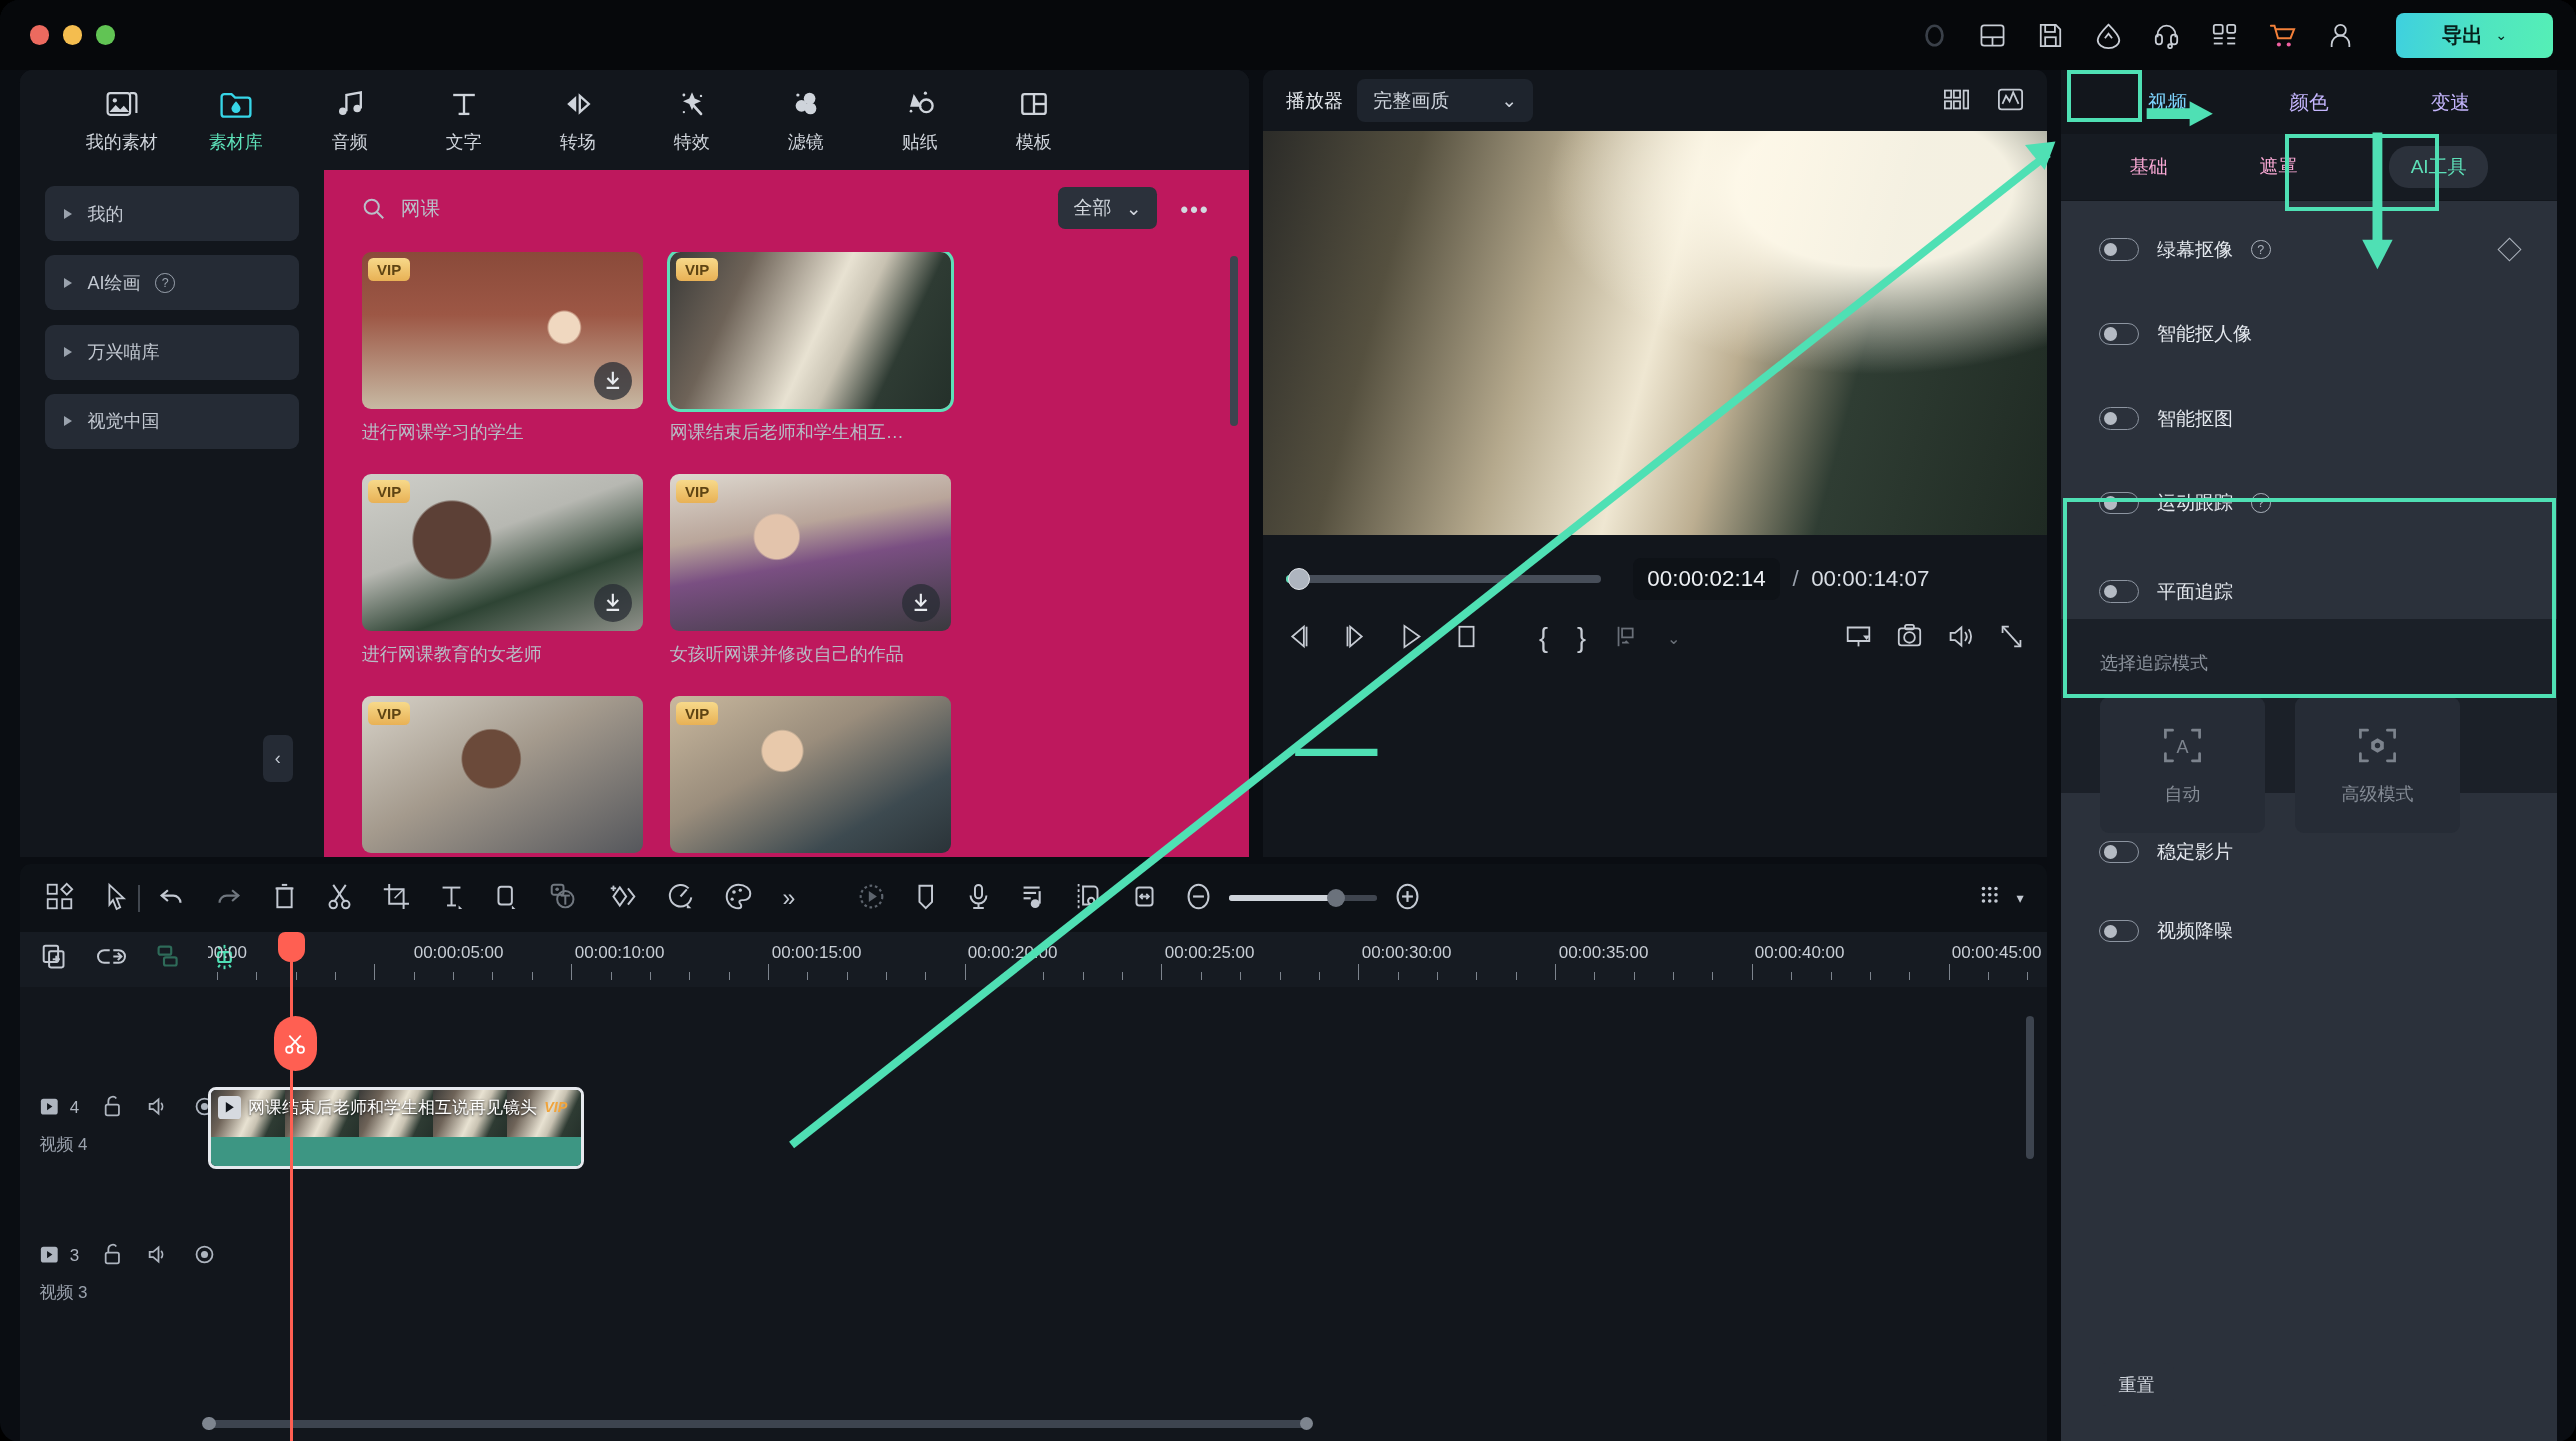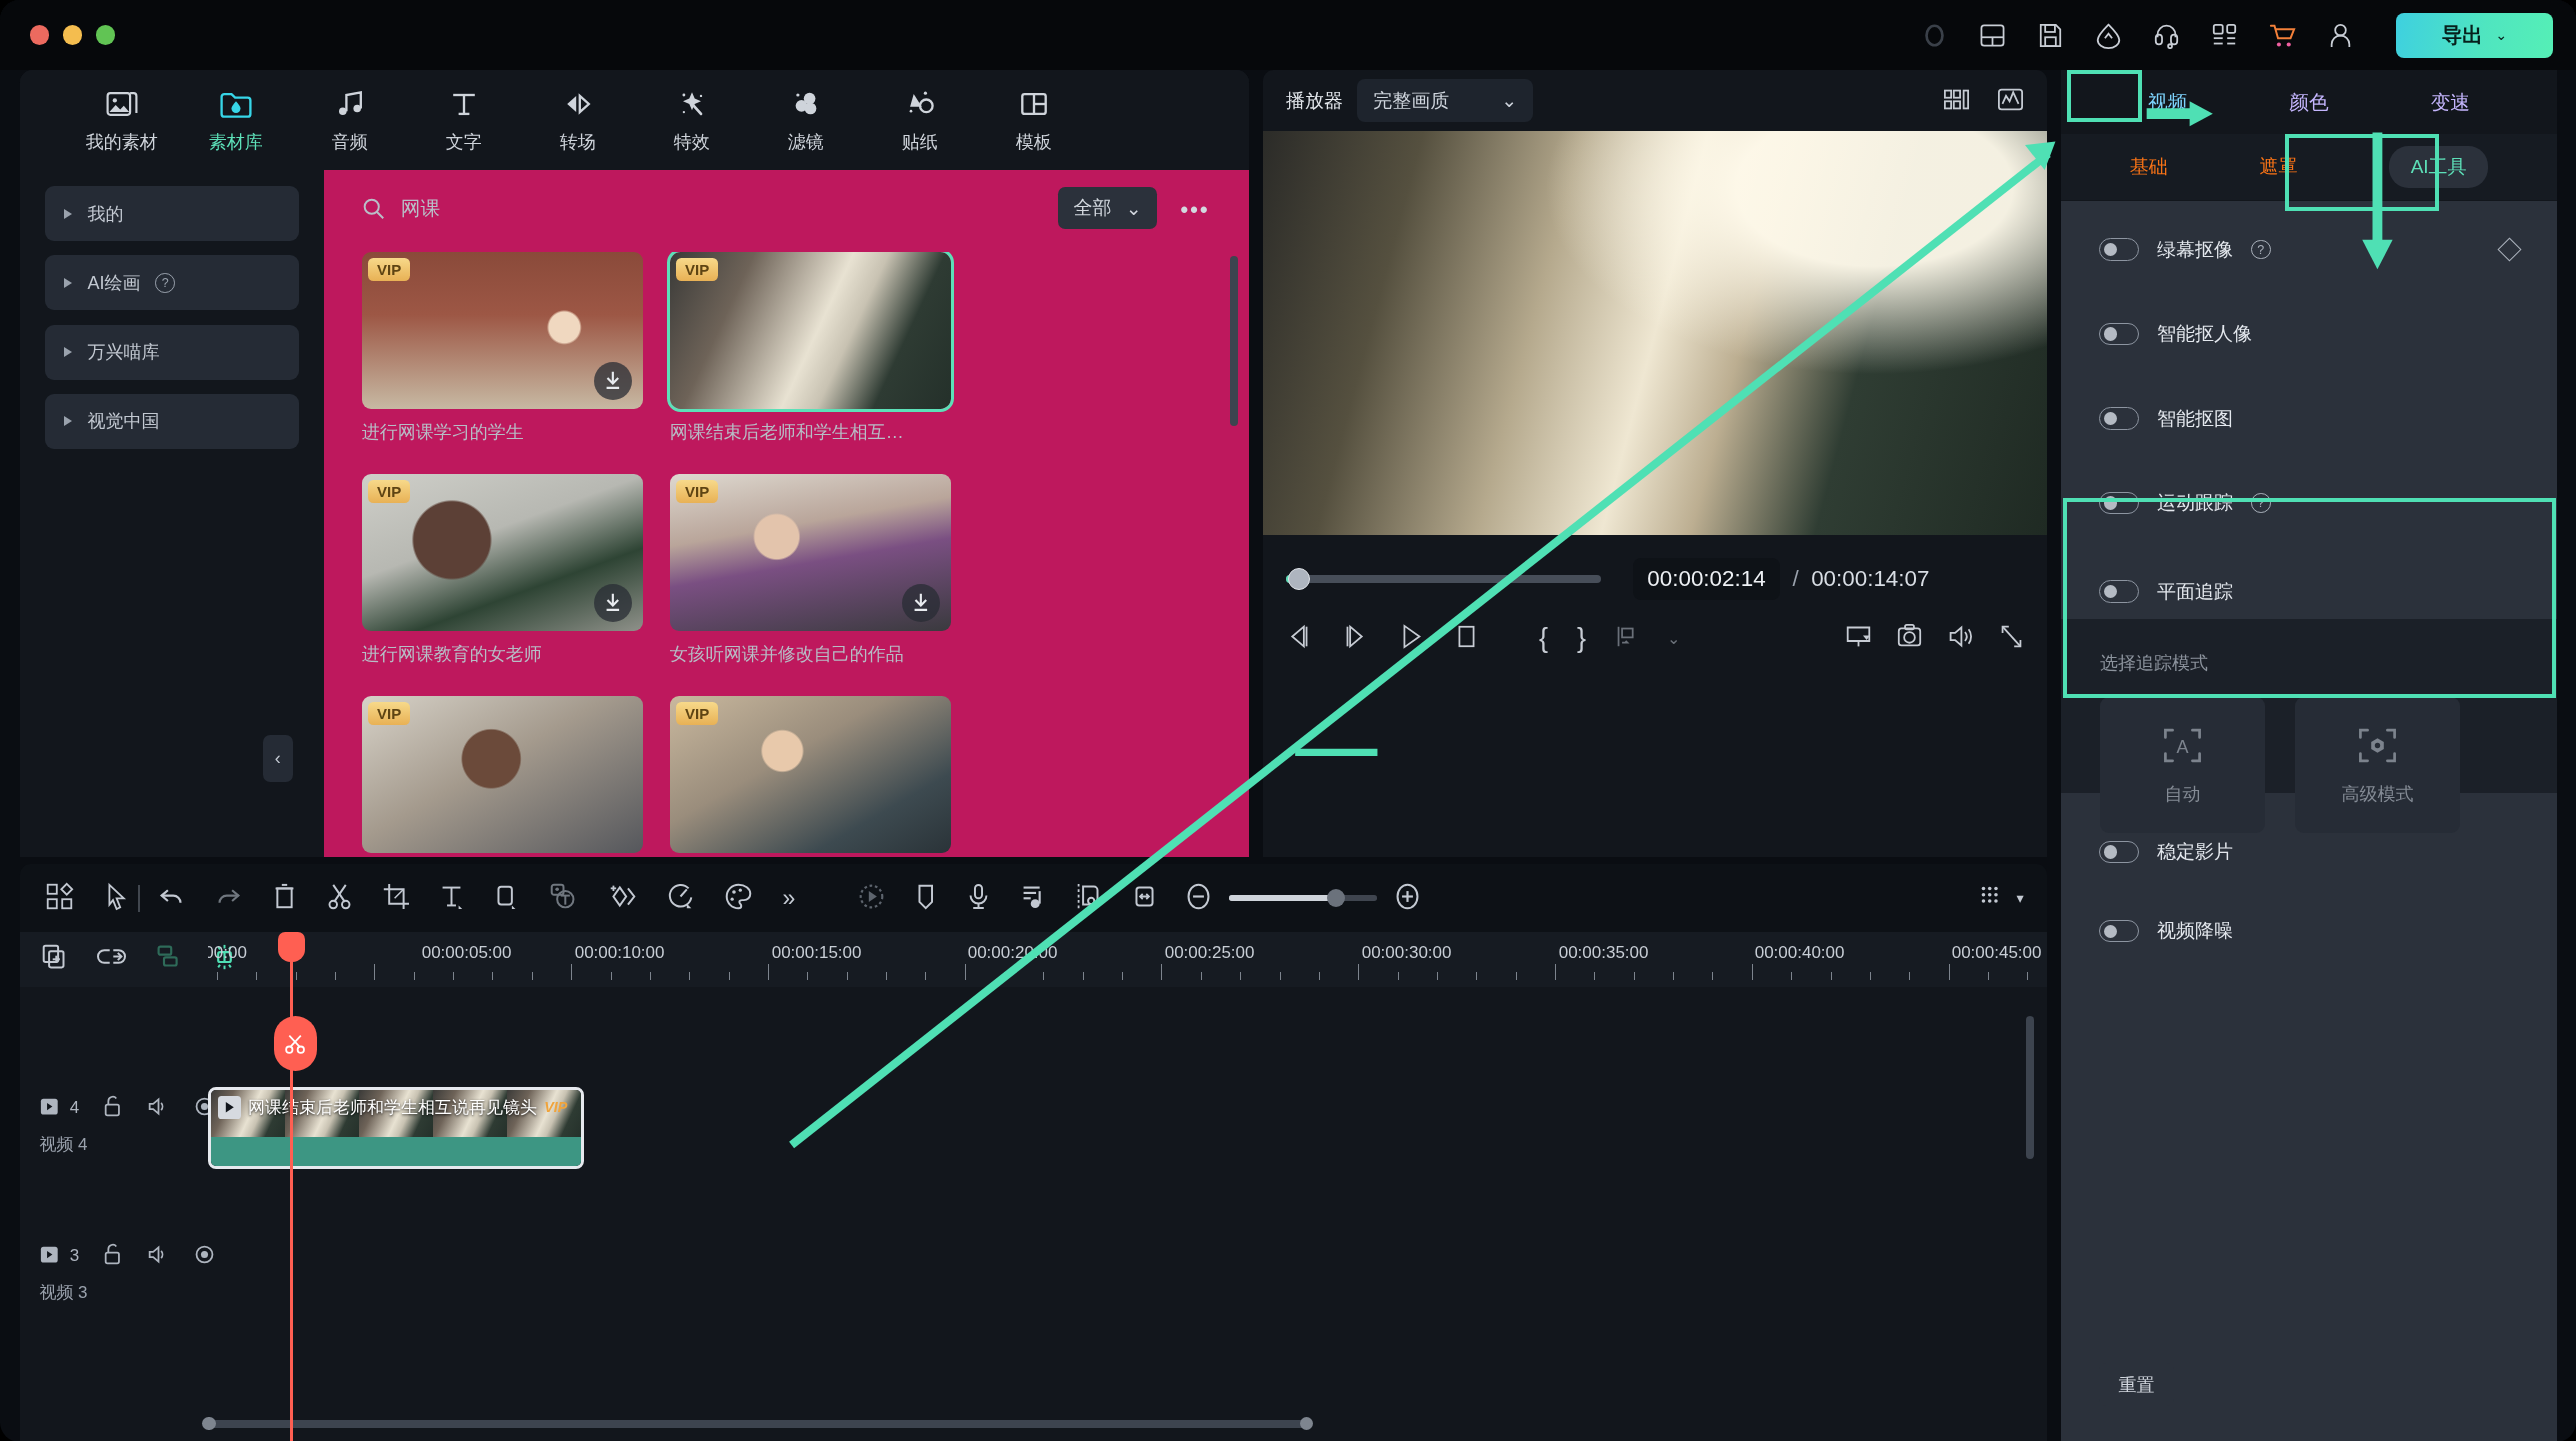--- a/index.html
+++ b/index.html
@@ -141,21 +141,21 @@
   .ctrlrow .g1 { display: flex; gap: 32px; align-items: center; }
   .ctrlrow .g2 { display: flex; gap: 29px; align-items: center; margin-left: 61px; }
   .ctrlrow .g3 { display: flex; gap: 25px; align-items: center; margin-left: auto; }
 
   
   .props { position: absolute; left: 2061px; top: 70px; width: 496px; bottom: 0; background: #12161c; }
   .ptabs { height: 64px; display: flex; align-items: center; justify-content: space-around; padding: 0 36px; }
   .ptab { color: #c4b5fd; font-size: 19.7px; cursor: pointer; }
   .ptab.active { color: #7dd3fc; }
   .subtabs { height: 66px; background: #161b22; display: flex; align-items: center; justify-content: space-around; padding: 0 23px; }
-  .stab { color: #f97316; font-size: 19px; cursor: pointer; }
+  .stab { color: #f9a8d4; font-size: 19px; cursor: pointer; }
   .stab.active { color: #5de0b8; background: #2b313b; padding: 8px 21.5px; border-radius: 19.7px; }
   .plist { position: absolute; left: 0; top: 131px; right: 0; bottom: 0; background: #2b313b; overflow: hidden; }
   .prow { height: 72px; display: flex; align-items: center; padding-left: 38px; gap: 18px; }
   .toggle { width: 40px; height: 22.4px; border-radius: 11.6px; border: 1.4px solid #8d95a1; position: relative; flex: none; cursor: pointer; }
   .toggle i { position: absolute; left: 3.6px; top: 3.6px; width: 13.4px; height: 13.4px; border-radius: 50%; background: #b4bac3; }
   .prow .nm { color: #e4e8ee; font-size: 19px; }
   .hlp { width: 19.7px; height: 19.7px; border: 1.4px solid #aab1bb; border-radius: 50%;
       font-size: 12.5px; color:#aab1bb; display:flex; align-items:center; justify-content:center; }
   .diamond { margin-left: auto; margin-right: 39px; width: 17px; height: 17px; border: 1.6px solid #aab1bb; transform: rotate(45deg); }
   .tracking-panel { position: absolute; left: 0; top: 55px; right: 0; bottom: 0; background: #1b2028; }
@@ -843,21 +843,21 @@
               <line x1="8" y1="27" x2="10" y2="24" stroke="currentColor" stroke-width="2.2"></line>
               <line x1="22" y1="27" x2="20" y2="24" stroke="currentColor" stroke-width="2.2"></line>
             </svg></span>
       </div>
       <div class="ruler" id="ruler">
           <div class="rlabel" style="left: -27px;">00:00:00</div>
           <div class="rtick min" style="left: 9px;"></div>
           <div class="rtick min" style="left: 48px;"></div>
           <div class="rtick min" style="left: 88px;"></div>
           <div class="rtick min" style="left: 127px;"></div>
-          <div class="rlabel" style="left: 170px; padding-left: 44px;">00:00:05:00</div>
+          <div class="rlabel" style="left: 162px; padding-left: 44px;">00:00:05:00</div>
           <div class="rtick maj" style="left: 166px;"></div>
           <div class="rtick min" style="left: 206px;"></div>
           <div class="rtick min" style="left: 245px;"></div>
           <div class="rtick min" style="left: 284px;"></div>
           <div class="rtick min" style="left: 324px;"></div>
           <div class="rlabel" style="left: 367px;">00:00:10:00</div>
           <div class="rtick maj" style="left: 363px;"></div>
           <div class="rtick min" style="left: 403px;"></div>
           <div class="rtick min" style="left: 442px;"></div>
           <div class="rtick min" style="left: 481px;"></div>

